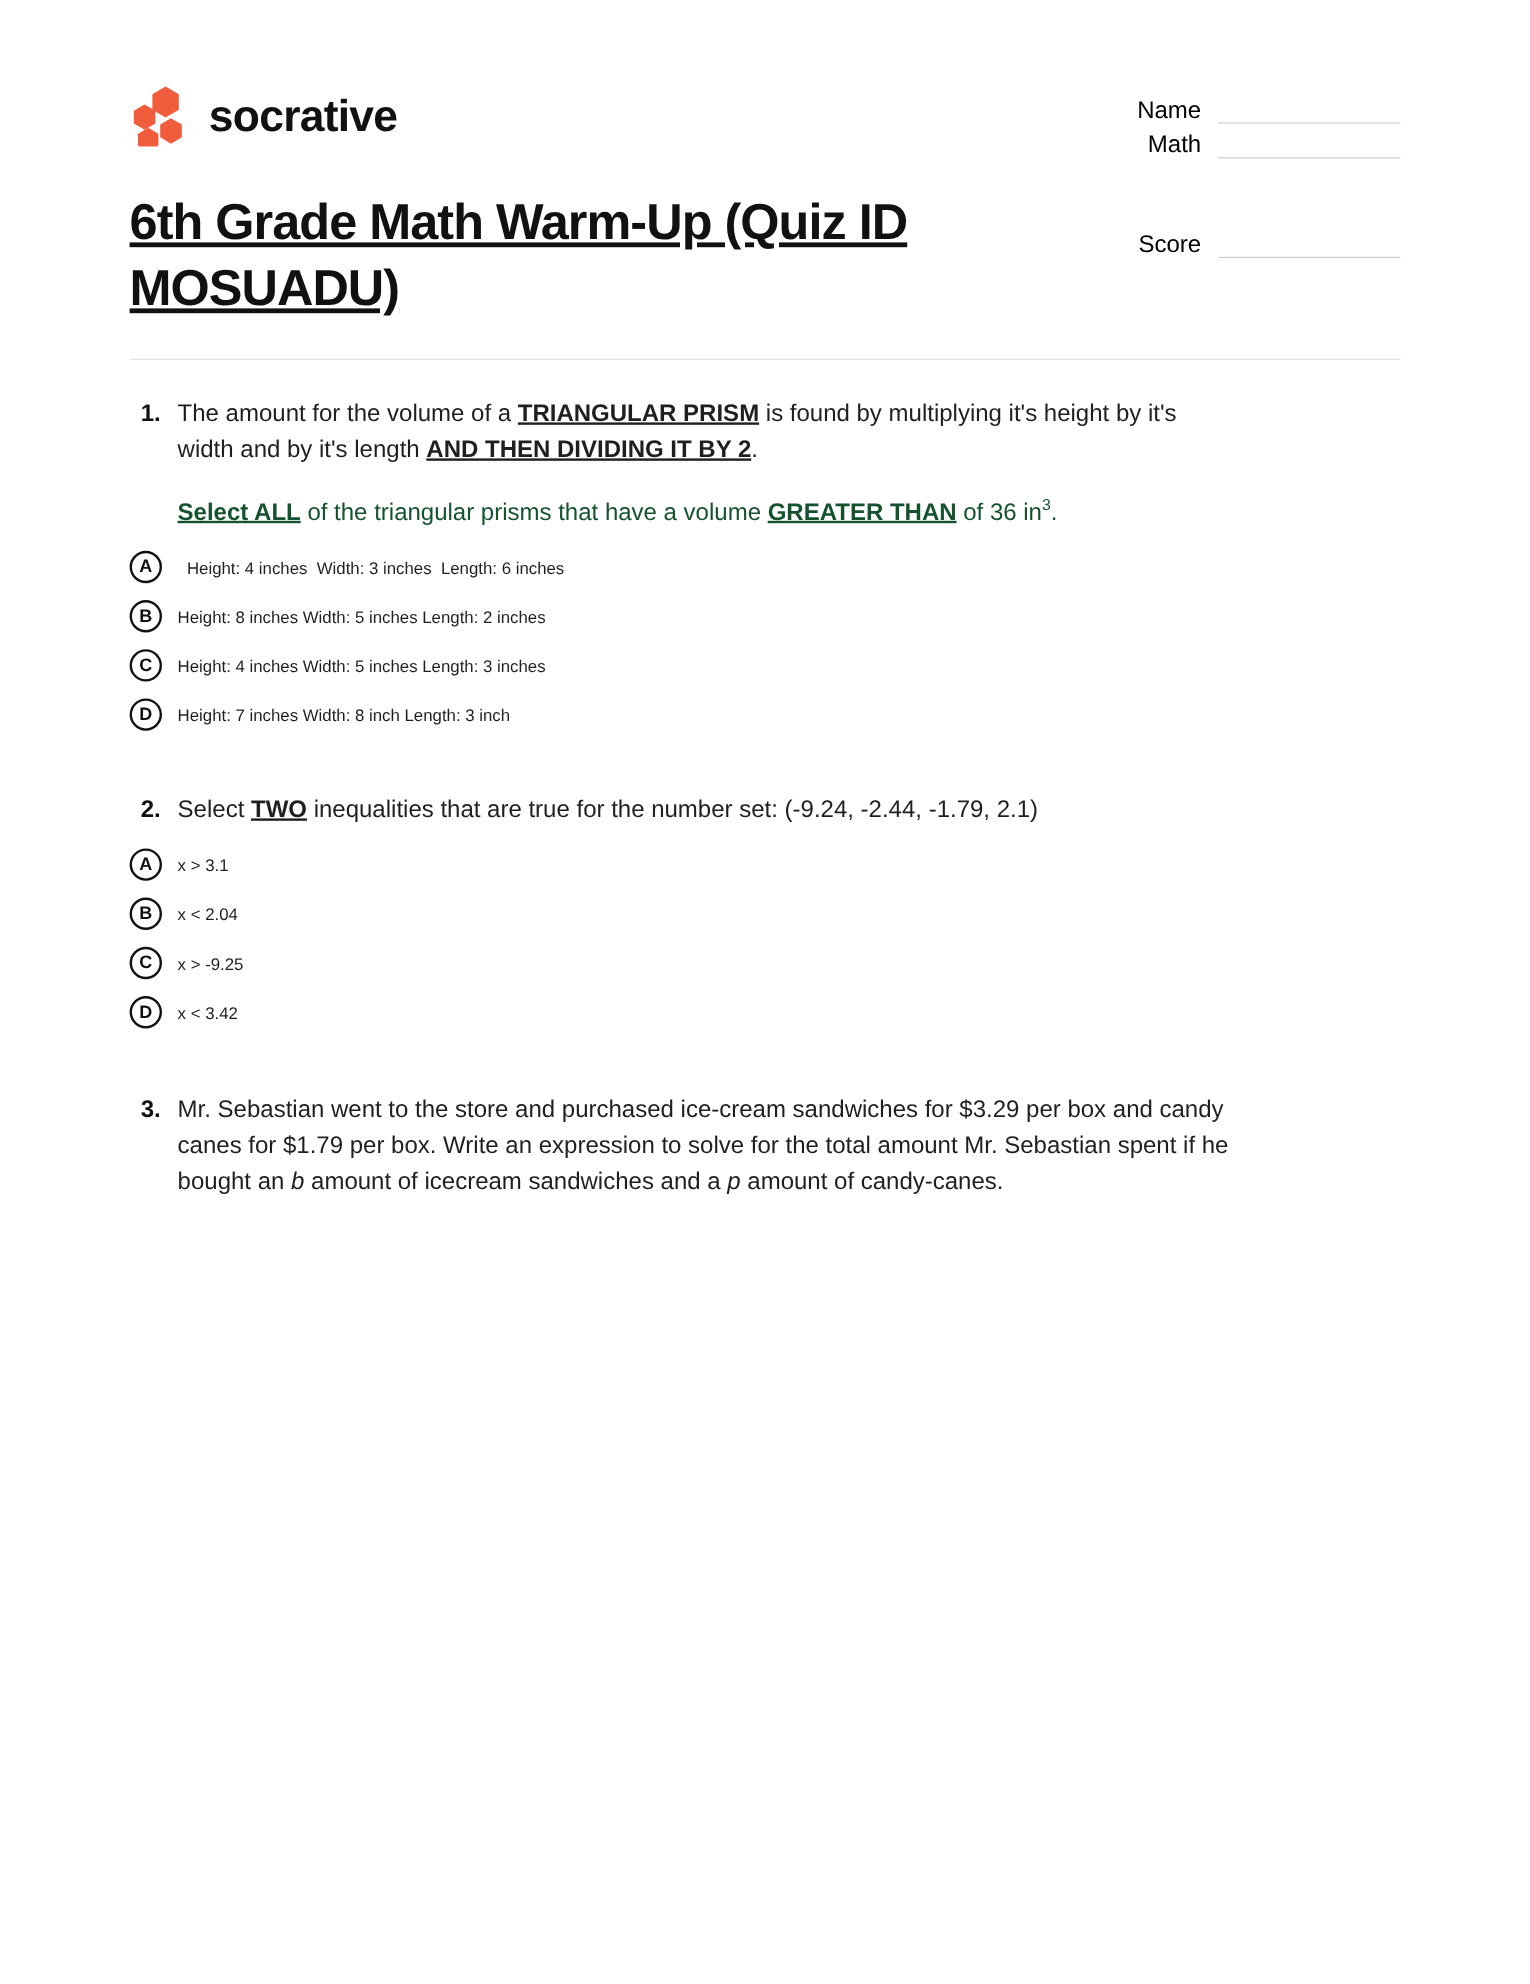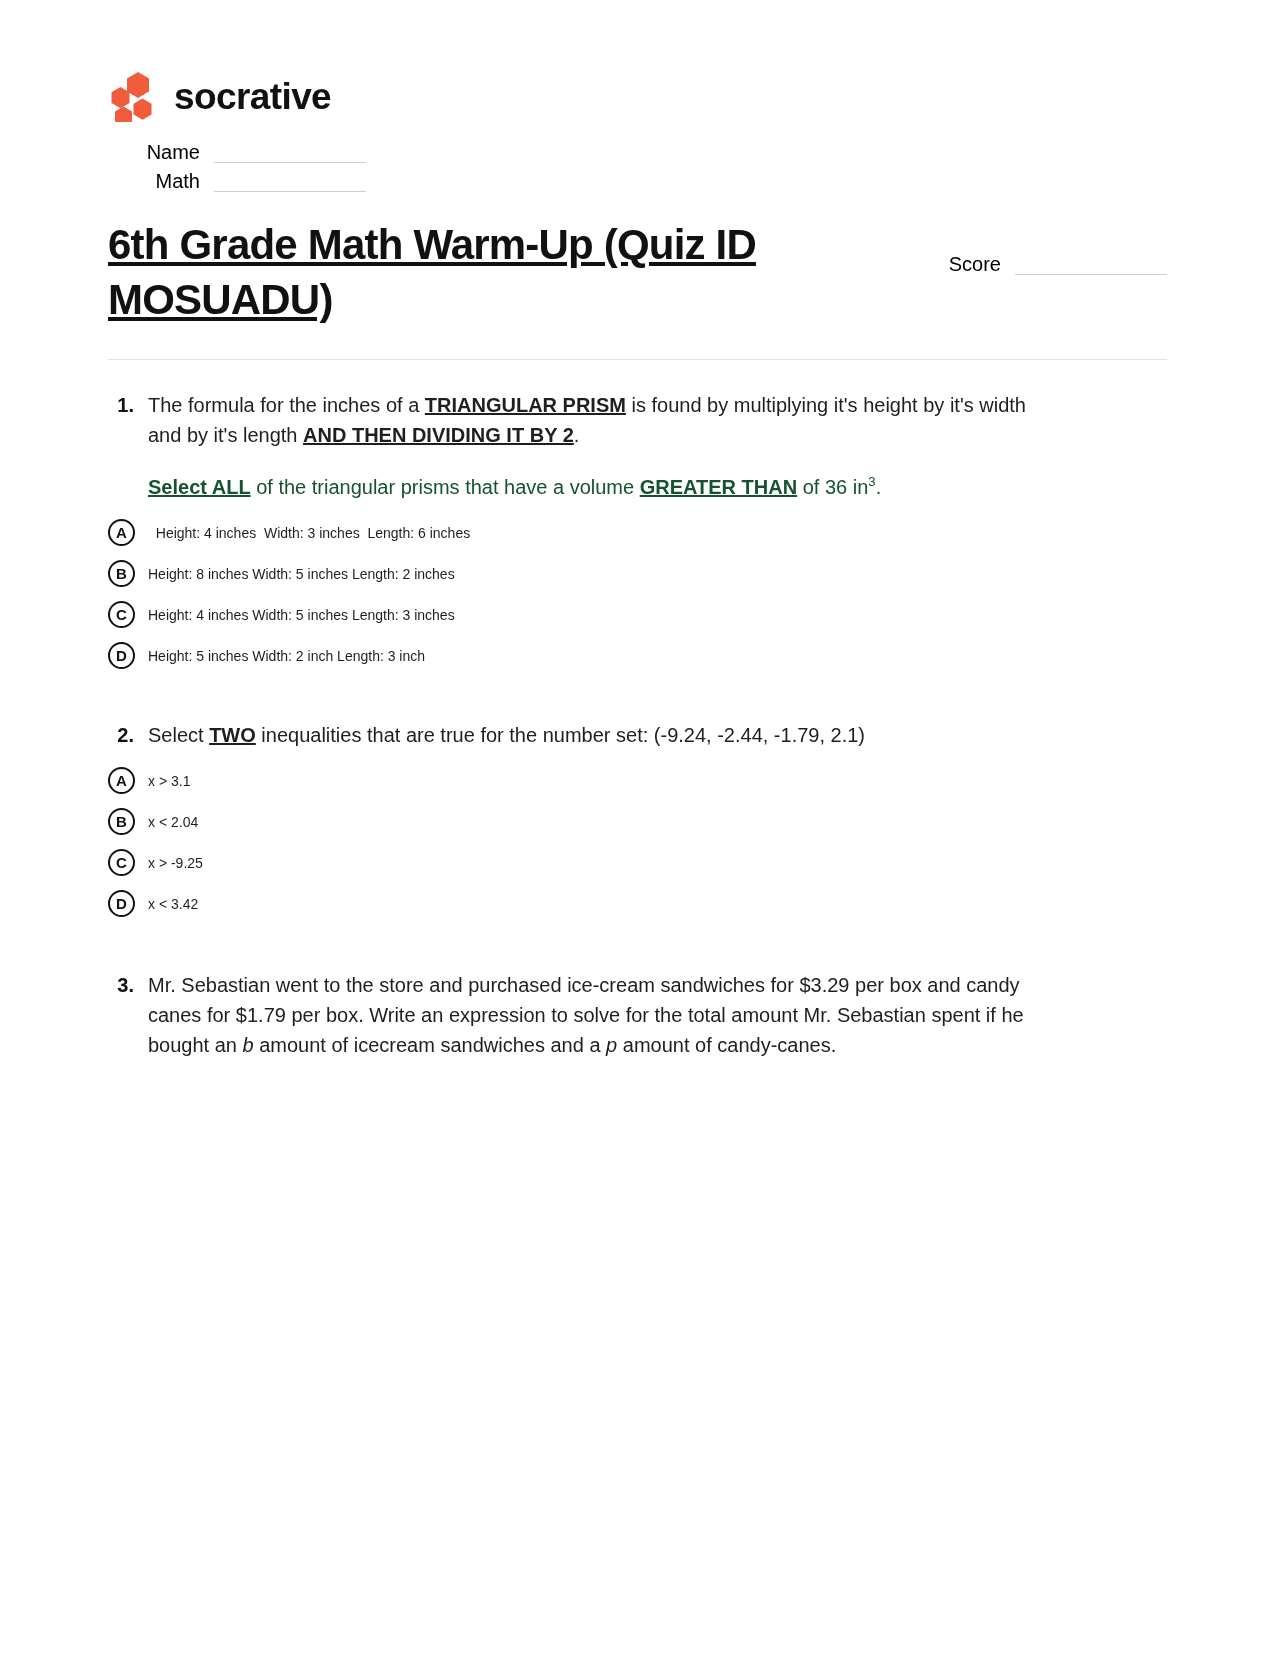--- a/index.html
+++ b/index.html
@@ -21,21 +21,20 @@
     padding: 0;
   }
 
   
   .header {
     position: relative;
     padding: 62px 108px 0 108px;
     display: flex;
     justify-content: space-between;
     align-items: flex-start;
-    flex-direction: column;
   }
 
   .brand {
     display: flex;
     align-items: center;
     gap: 16px;
     margin-top: 8px;
   }
   .brand-mark { width: 50px; height: 52px; display: block; }
   .brand-name {
@@ -209,40 +208,40 @@
     </div>
   </div>
 
   <div class="divider"></div>
 
   <div class="questions">
 
     <div class="question">
       <div class="q-head">
         <span class="q-num">1.</span>
-        <span class="q-text"><span>The formula for the inches of a </span><b class="u">TRIANGULAR PRISM</b><span> is found by multiplying it's height by it's width and by it's length </span><b class="u">AND THEN DIVIDING IT BY 2</b><span>.</span></span>
+        <span class="q-text"><span>The amount for the volume of a </span><b class="u">TRIANGULAR PRISM</b><span> is found by multiplying it's height by it's width and by it's length </span><b class="u">AND THEN DIVIDING IT BY 2</b><span>.</span></span>
       </div>
       <div class="q-sub"><b class="u">Select ALL</b><span> of the triangular prisms that have a volume </span><b class="u">GREATER THAN</b><span> of 36 in</span><sup>3</sup><span>.</span></div>
 
       <div class="options">
         <div class="option">
           <span class="opt-bubble">A</span>
           <span class="opt-text">  Height: 4 inches  Width: 3 inches  Length: 6 inches</span>
         </div>
         <div class="option">
           <span class="opt-bubble">B</span>
           <span class="opt-text">Height: 8 inches Width: 5 inches Length: 2 inches</span>
         </div>
         <div class="option">
           <span class="opt-bubble">C</span>
           <span class="opt-text">Height: 4 inches Width: 5 inches Length: 3 inches</span>
         </div>
         <div class="option">
           <span class="opt-bubble">D</span>
-          <span class="opt-text">Height: 5 inches Width: 2 inch Length: 3 inch</span>
+          <span class="opt-text">Height: 7 inches Width: 8 inch Length: 3 inch</span>
         </div>
       </div>
     </div>
 
     <div class="q-gap-1"></div>
 
     <div class="question">
       <div class="q-head">
         <span class="q-num">2.</span>
         <span class="q-text"><span>Select </span><b class="u">TWO</b><span> inequalities that are true for the number set: (-9.24, -2.44, -1.79, 2.1)</span></span>

